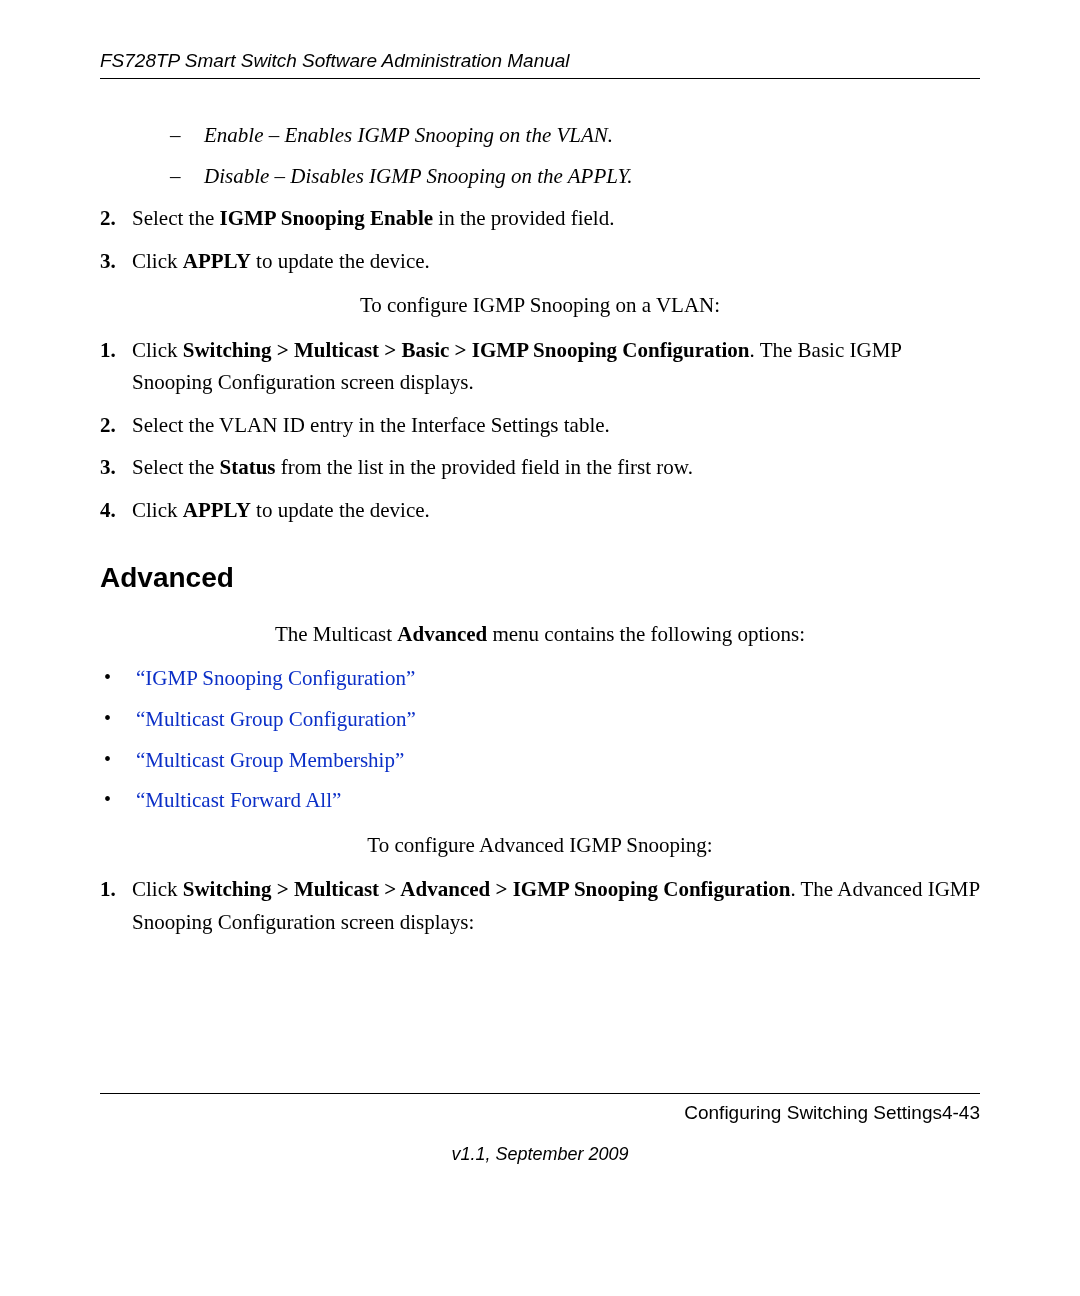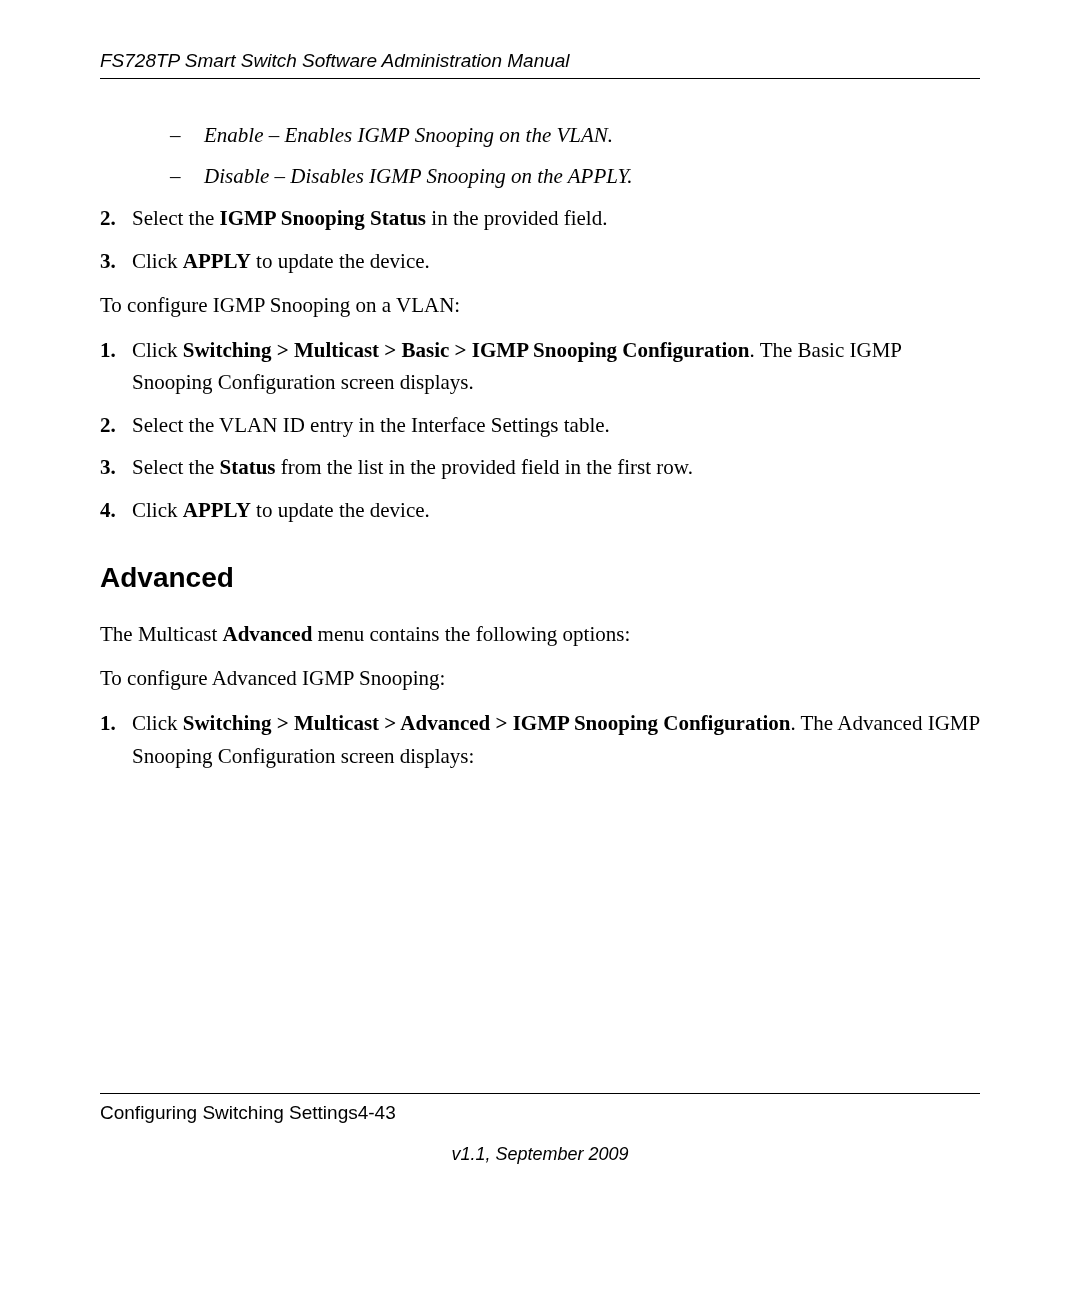--- a/index.html
+++ b/index.html
@@ -60,20 +60,21 @@
   }
   ol.num > li::before {
     content: counter(num) ".";
     position: absolute;
     left: 0;
     top: 0;
     font-weight: bold;
   }
   .para {
     margin: 0 0 12px 0;
+    text-align: center;
   }
   .h2 {
     font-family: Arial, Helvetica, sans-serif;
     font-weight: bold;
     font-size: 28px;
     margin: 30px 0 18px 0;
   }
   .h3 {
     font-family: Arial, Helvetica, sans-serif;
     font-weight: bold;
@@ -105,21 +106,21 @@
     left: 100px;
     right: 100px;
     bottom: 56px;
   }
   .footer-rule {
     border-top: 1.5px solid #000;
     margin-bottom: 8px;
   }
   .footer-line {
     display: flex;
-    justify-content: flex-start;
+    justify-content: flex-end;
     font-family: Arial, Helvetica, sans-serif;
     font-size: 19px;
   }
   .footer-version {
     text-align: center;
     font-family: Arial, Helvetica, sans-serif;
     font-style: italic;
     font-size: 18px;
     margin-top: 20px;
   }
@@ -134,21 +135,21 @@
 
   <div class="body">
 
     <ul class="dash-list">
       <li>Enable – Enables IGMP Snooping on the VLAN.</li>
       <li>Disable – Disables IGMP Snooping on the APPLY.</li>
     </ul>
 
     <ol class="num" start="2" style="counter-reset: num 1;">
       <li>
-        <span>Select the </span><span class="b">IGMP Snooping Status</span><span> in the provided field.</span>
+        <span>Select the </span><span class="b">IGMP Snooping Enable</span><span> in the provided field.</span>
       </li>
       <li>
         <span>Click </span><span class="b">APPLY</span><span> to update the device.</span>
       </li>
     </ol>
 
     <p class="para">To configure IGMP Snooping on a VLAN:</p>
 
     <ol class="num">
       <li>
@@ -162,20 +163,26 @@
         <span>Click </span><span class="b">APPLY</span><span> to update the device.</span>
       </li>
     </ol>
 
     <div class="h2">Advanced</div>
 
     <p class="para">
       <span>The Multicast </span><span class="b">Advanced</span><span> menu contains the following options:</span>
     </p>
 
+    <ul class="bullets">
+      <li><span class="link">“IGMP Snooping Configuration”</span></li>
+      <li><span class="link">“Multicast Group Configuration”</span></li>
+      <li><span class="link">“Multicast Group Membership”</span></li>
+      <li><span class="link">“Multicast Forward All”</span></li>
+    </ul>
 
 
     <p class="para">To configure Advanced IGMP Snooping:</p>
 
     <ol class="num">
       <li>
         <span>Click </span><span class="b">Switching &gt; Multicast &gt; Advanced &gt; IGMP Snooping Configuration</span><span>. The Advanced IGMP Snooping Configuration screen displays:</span>
       </li>
     </ol>
 

